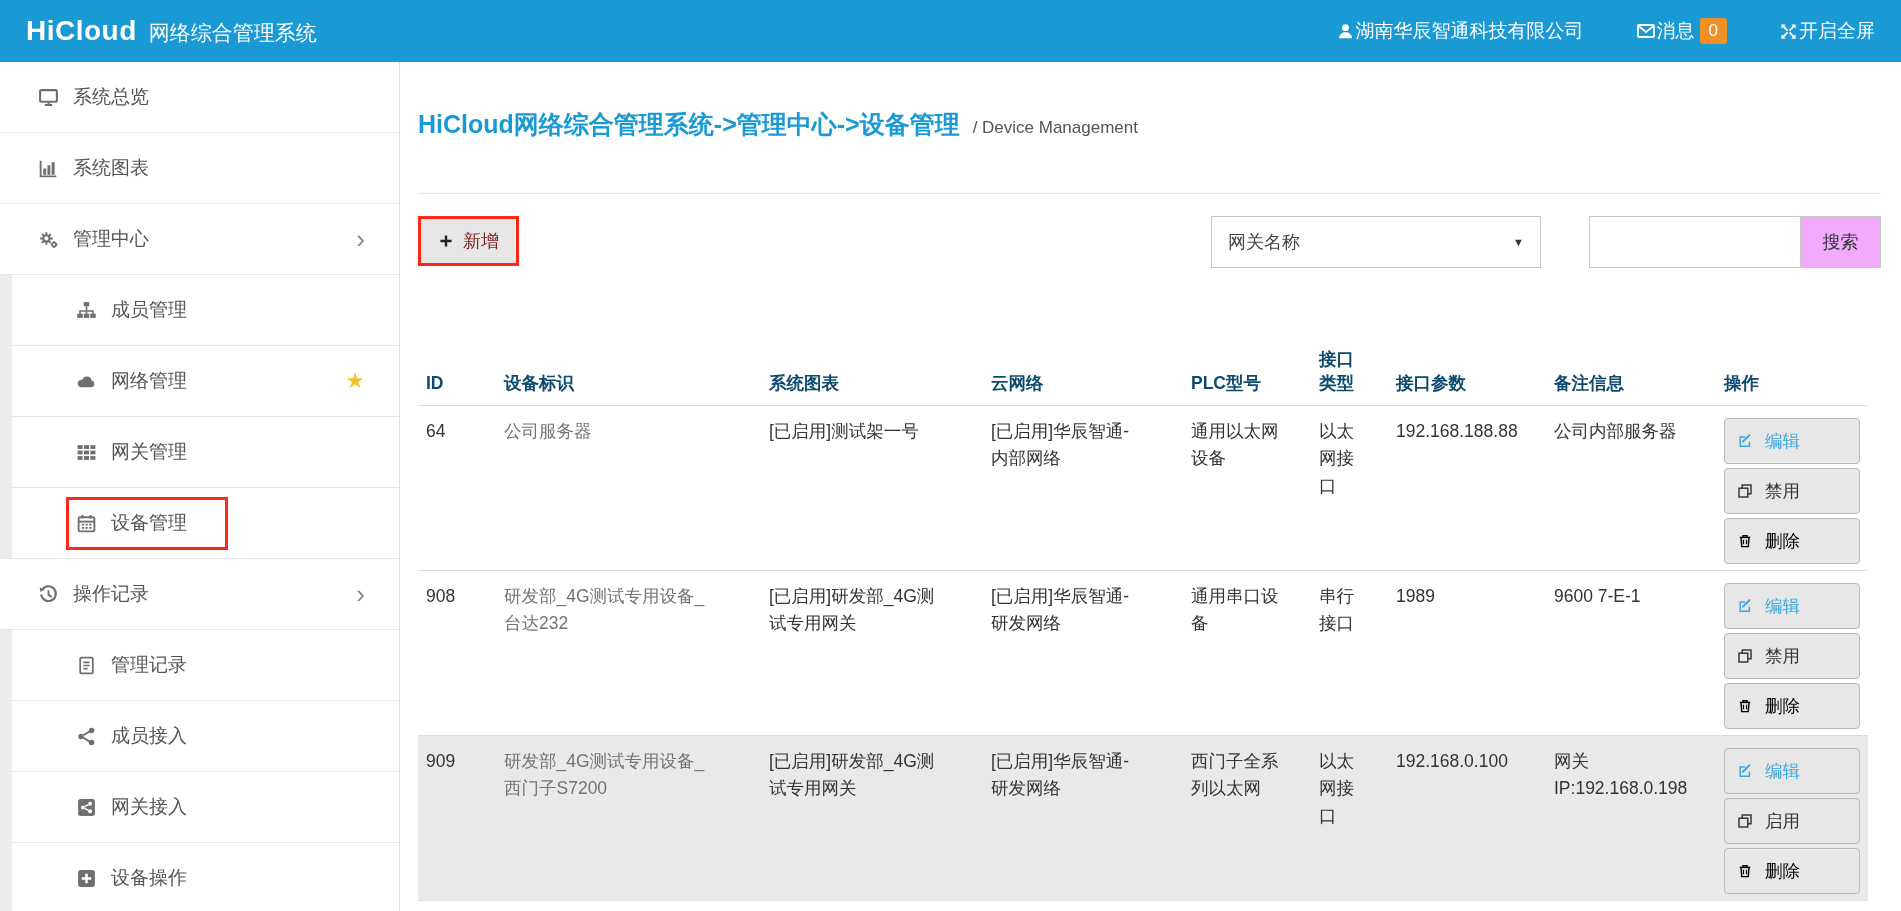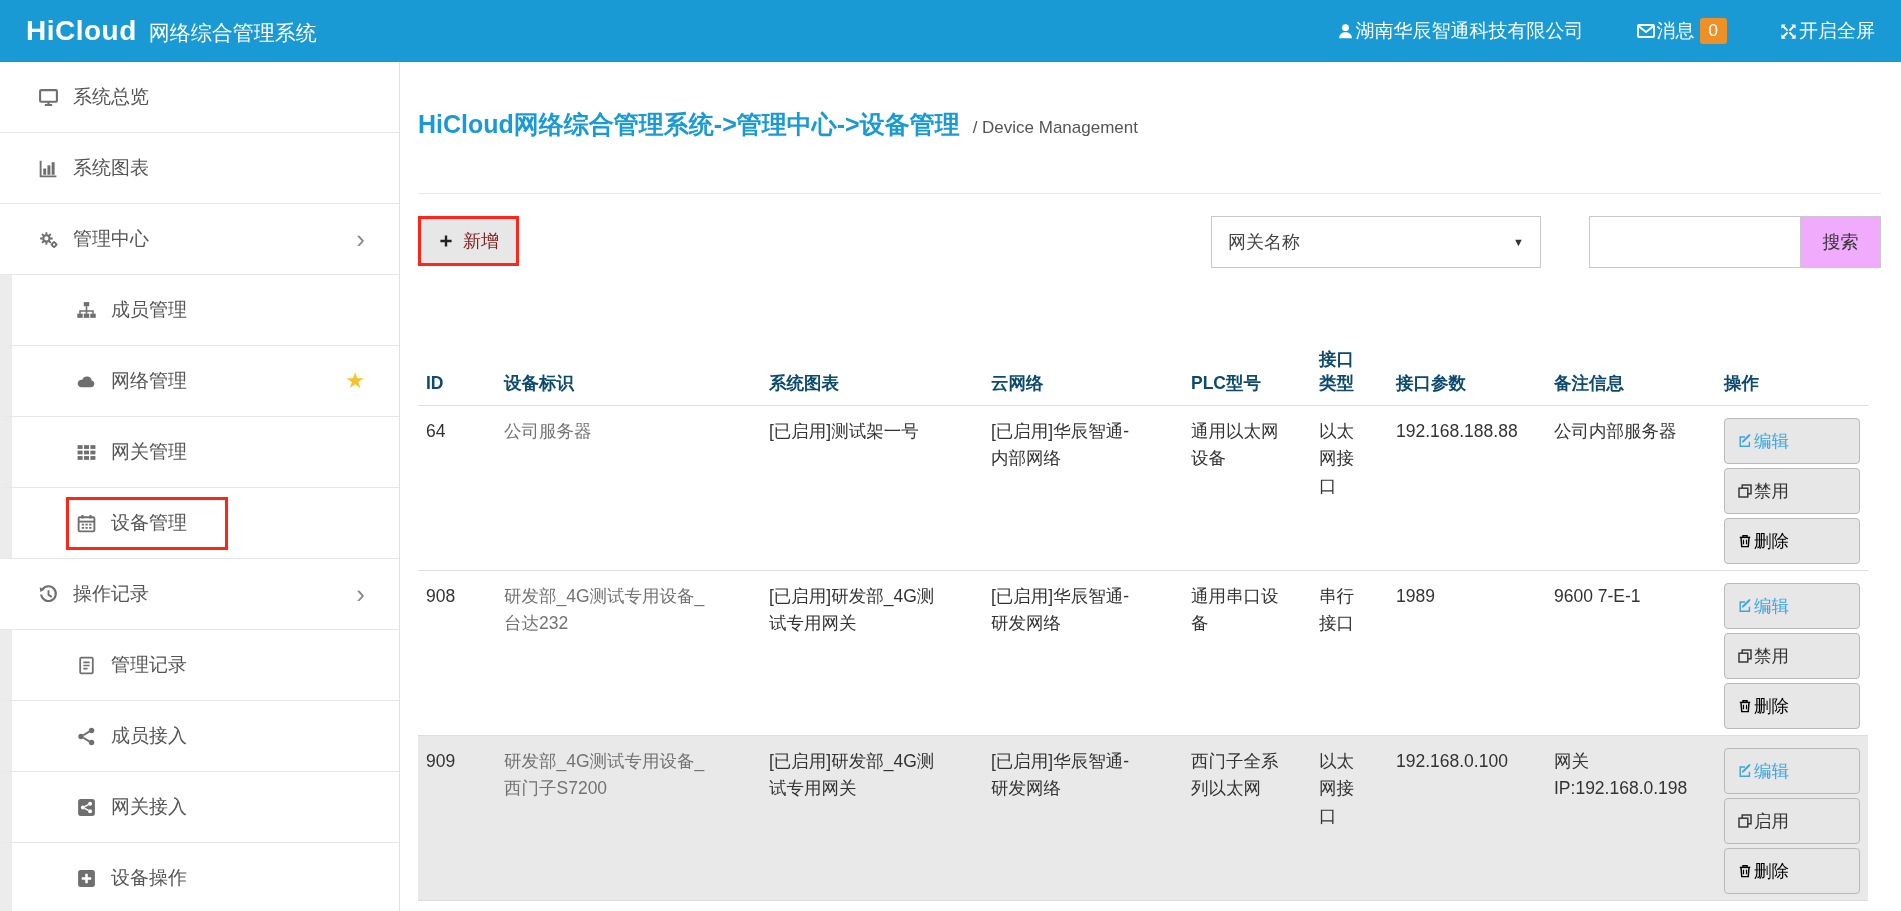--- a/index.html
+++ b/index.html
@@ -64,21 +64,21 @@
   tr.gray { background:#e9e9e9; }
   .cw { display:block; }
   .cw-device  { max-width:209px; }
   .cw-gateway { max-width:170px; }
   .cw-cloud   { max-width:149px; }
   .cw-plc     { max-width:96px;  }
   .cw-iface_type { max-width:40px; }
   .cw-remark  { max-width:152px; word-break:normal; overflow-wrap:break-word; }
   a.dev-link { color:#737373; text-decoration:none; cursor:pointer; }
   .act-btns { display:flex; flex-direction:column; gap:4px; }
-  button.act { display:flex; align-items:center; gap:1px; min-width:98px; height:46px;
+  button.act { display:flex; align-items:center; gap:12px; min-width:98px; height:46px;
     padding:0 12px; background:#e7e7e7; border:1px solid #b9b9b9; border-radius:4px;
     font-size:17.5px; cursor:pointer; font-family:inherit; }
   .act-edit   { color:#3ba6e0; }
   .act-toggle { color:#333; }
   .act-delete { color:#000000; }
 </style>
 </head>
 <body>
 
 <header class="topbar">

